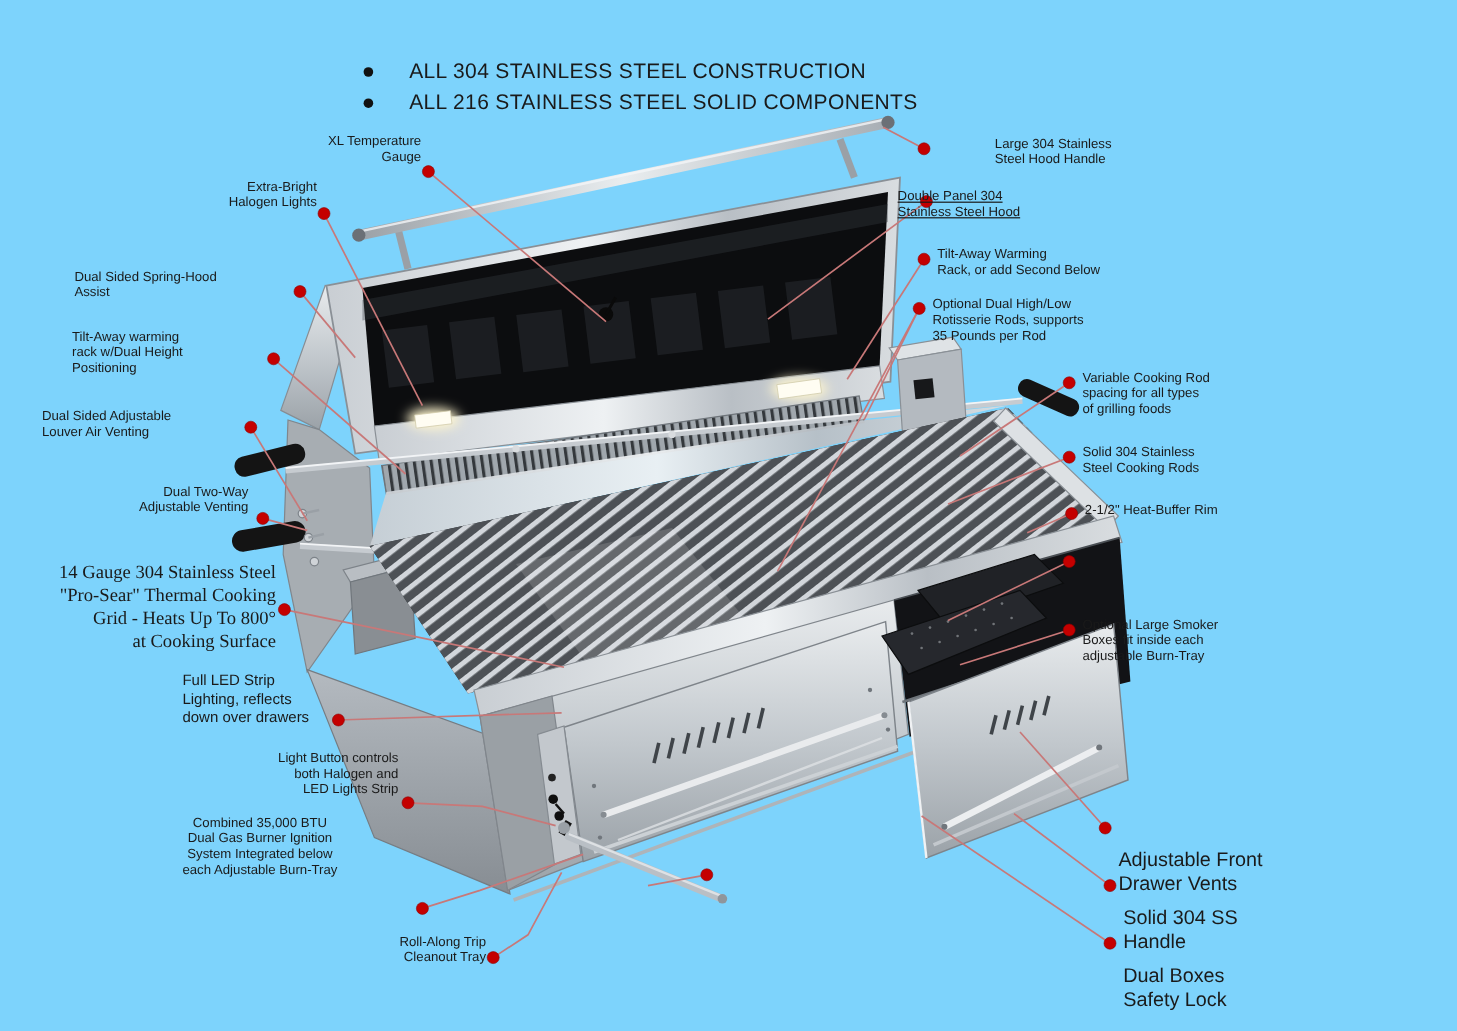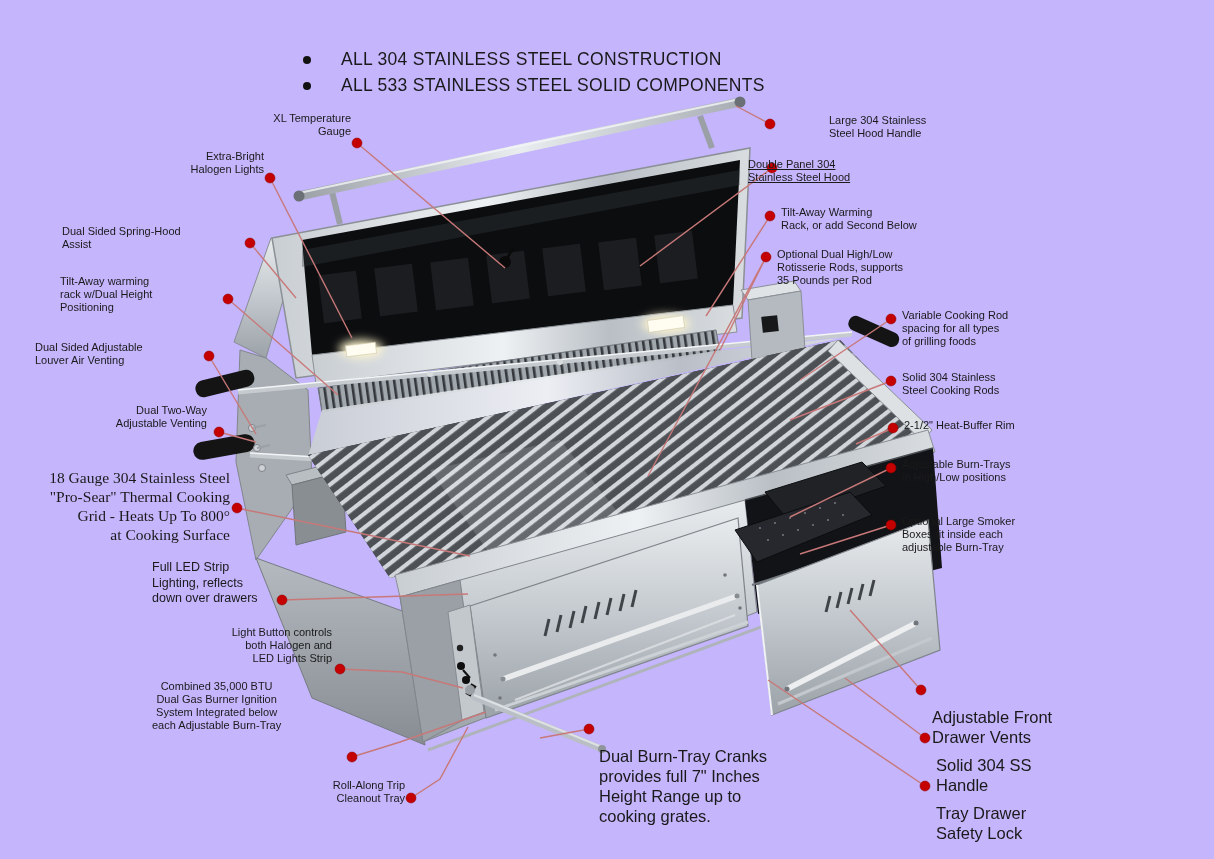--- a/index.html
+++ b/index.html
@@ -1,16 +1,16 @@
 <!DOCTYPE html>
 <html><head>
 <meta charset="utf-8">
 <style>
   html,body{margin:0;padding:0;background:#fff;}
-  .stage{position:relative;width:1214px;height:859px;background:#c4b5fd;overflow:hidden;
+  .stage{position:relative;width:1214px;height:859px;background:#7dd3fc;overflow:hidden;
          font-family:"Liberation Sans",sans-serif;color:#1a1a1a;}
   .stage svg{position:absolute;left:0;top:0;}
   .lbl{position:absolute;font-size:11px;line-height:1.18;white-space:pre-line;color:#1a1a1a;}
   .ra{text-align:right;}
   .serif{font-family:"Liberation Serif",serif;font-size:15.5px;line-height:1.22;}
   .small{font-size:12.5px;line-height:1.25;}
   .big{font-size:16.5px;line-height:1.22;margin-top:28px;}
   .hdr{position:absolute;left:303px;top:49px;font-size:17.5px;letter-spacing:.3px;}
   .hdr .row{display:flex;align-items:flex-start;margin-bottom:5px;}
   .hdr .dot{width:8px;height:8px;border-radius:50%;background:#111;margin:7px 30px 0 0;flex:0 0 auto;}
@@ -288,78 +288,72 @@
     </g>
   </svg>
 
   <div class="hdr">
     <div class="row">
       <span class="dot"></span>
       <span>ALL 304 STAINLESS STEEL CONSTRUCTION</span>
     </div>
     <div class="row">
       <span class="dot"></span>
-      <span>ALL 533 STAINLESS STEEL SOLID COMPONENTS</span>
+      <span>ALL 216 STAINLESS STEEL SOLID COMPONENTS</span>
     </div>
   </div>
 
   <div class="lbl ra" style="right:863px;top:112px;">XL Temperature
 Gauge</div>
   <div class="lbl ra" style="right:950px;top:150px;">Extra-Bright
 Halogen Lights</div>
   <div class="lbl" style="left:62px;top:225px;">Dual Sided Spring-Hood
 Assist</div>
   <div class="lbl" style="left:60px;top:275px;">Tilt-Away warming
 rack w/Dual Height
 Positioning</div>
   <div class="lbl ra" style="right:1007px;top:404px;">Dual Two-Way
 Adjustable Venting</div>
   <div class="lbl" style="left:35px;top:341px;">Dual Sided Adjustable
 Louver Air Venting</div>
-  <div class="lbl ra serif" style="right:984px;top:469px;">18 Gauge 304 Stainless Steel
+  <div class="lbl ra serif" style="right:984px;top:469px;">14 Gauge 304 Stainless Steel
 "Pro-Sear" Thermal Cooking
 Grid - Heats Up To 800°
 at Cooking Surface</div>
   <div class="lbl small" style="left:152px;top:560px;">Full LED Strip
 Lighting, reflects
 down over drawers</div>
   <div class="lbl ra" style="right:882px;top:626px;">Light Button controls
 both Halogen and
 LED Lights Strip</div>
   <div class="lbl" style="left:152px;top:680px;text-align:center;">Combined 35,000 BTU
 Dual Gas Burner Ignition
 System Integrated below
 each Adjustable Burn-Tray</div>
   <div class="lbl ra" style="right:809px;top:779px;">Roll-Along Trip
 Cleanout Tray</div>
-  <div class="lbl big" style="left:599px;top:718px;">Dual Burn-Tray Cranks
-provides full 7" Inches
-Height Range up to
-cooking grates.</div>
 
   <div class="lbl" style="left:781px;top:114px;margin-left:48px;">Large 304 Stainless
 Steel Hood Handle</div>
   <div class="lbl" style="left:748px;top:158px;text-decoration:underline;">Double Panel 304
 Stainless Steel Hood</div>
   <div class="lbl" style="left:781px;top:206px;">Tilt-Away Warming
 Rack, or add Second Below</div>
   <div class="lbl" style="left:777px;top:248px;">Optional Dual High/Low
 Rotisserie Rods, supports
 35 Pounds per Rod</div>
   <div class="lbl" style="left:902px;top:309px;">Variable Cooking Rod
 spacing for all types
 of grilling foods</div>
   <div class="lbl" style="left:902px;top:371px;">Solid 304 Stainless
 Steel Cooking Rods</div>
   <div class="lbl" style="left:904px;top:419px;">2-1/2" Heat-Buffer Rim</div>
-  <div class="lbl" style="left:902px;top:458px;">Adjustable Burn-Trays
-in High/Low positions</div>
   <div class="lbl" style="left:902px;top:515px;">Optional Large Smoker
 Boxes fit inside each
 adjustable Burn-Tray</div>
   <div class="lbl big" style="left:932px;top:679px;">Adjustable Front
 Drawer Vents</div>
   <div class="lbl big" style="left:936px;top:727px;">Solid 304 SS
 Handle</div>
-  <div class="lbl big" style="left:936px;top:775px;">Tray Drawer
+  <div class="lbl big" style="left:936px;top:775px;">Dual Boxes
 Safety Lock</div>
 
 </div>
 
 </body></html>

